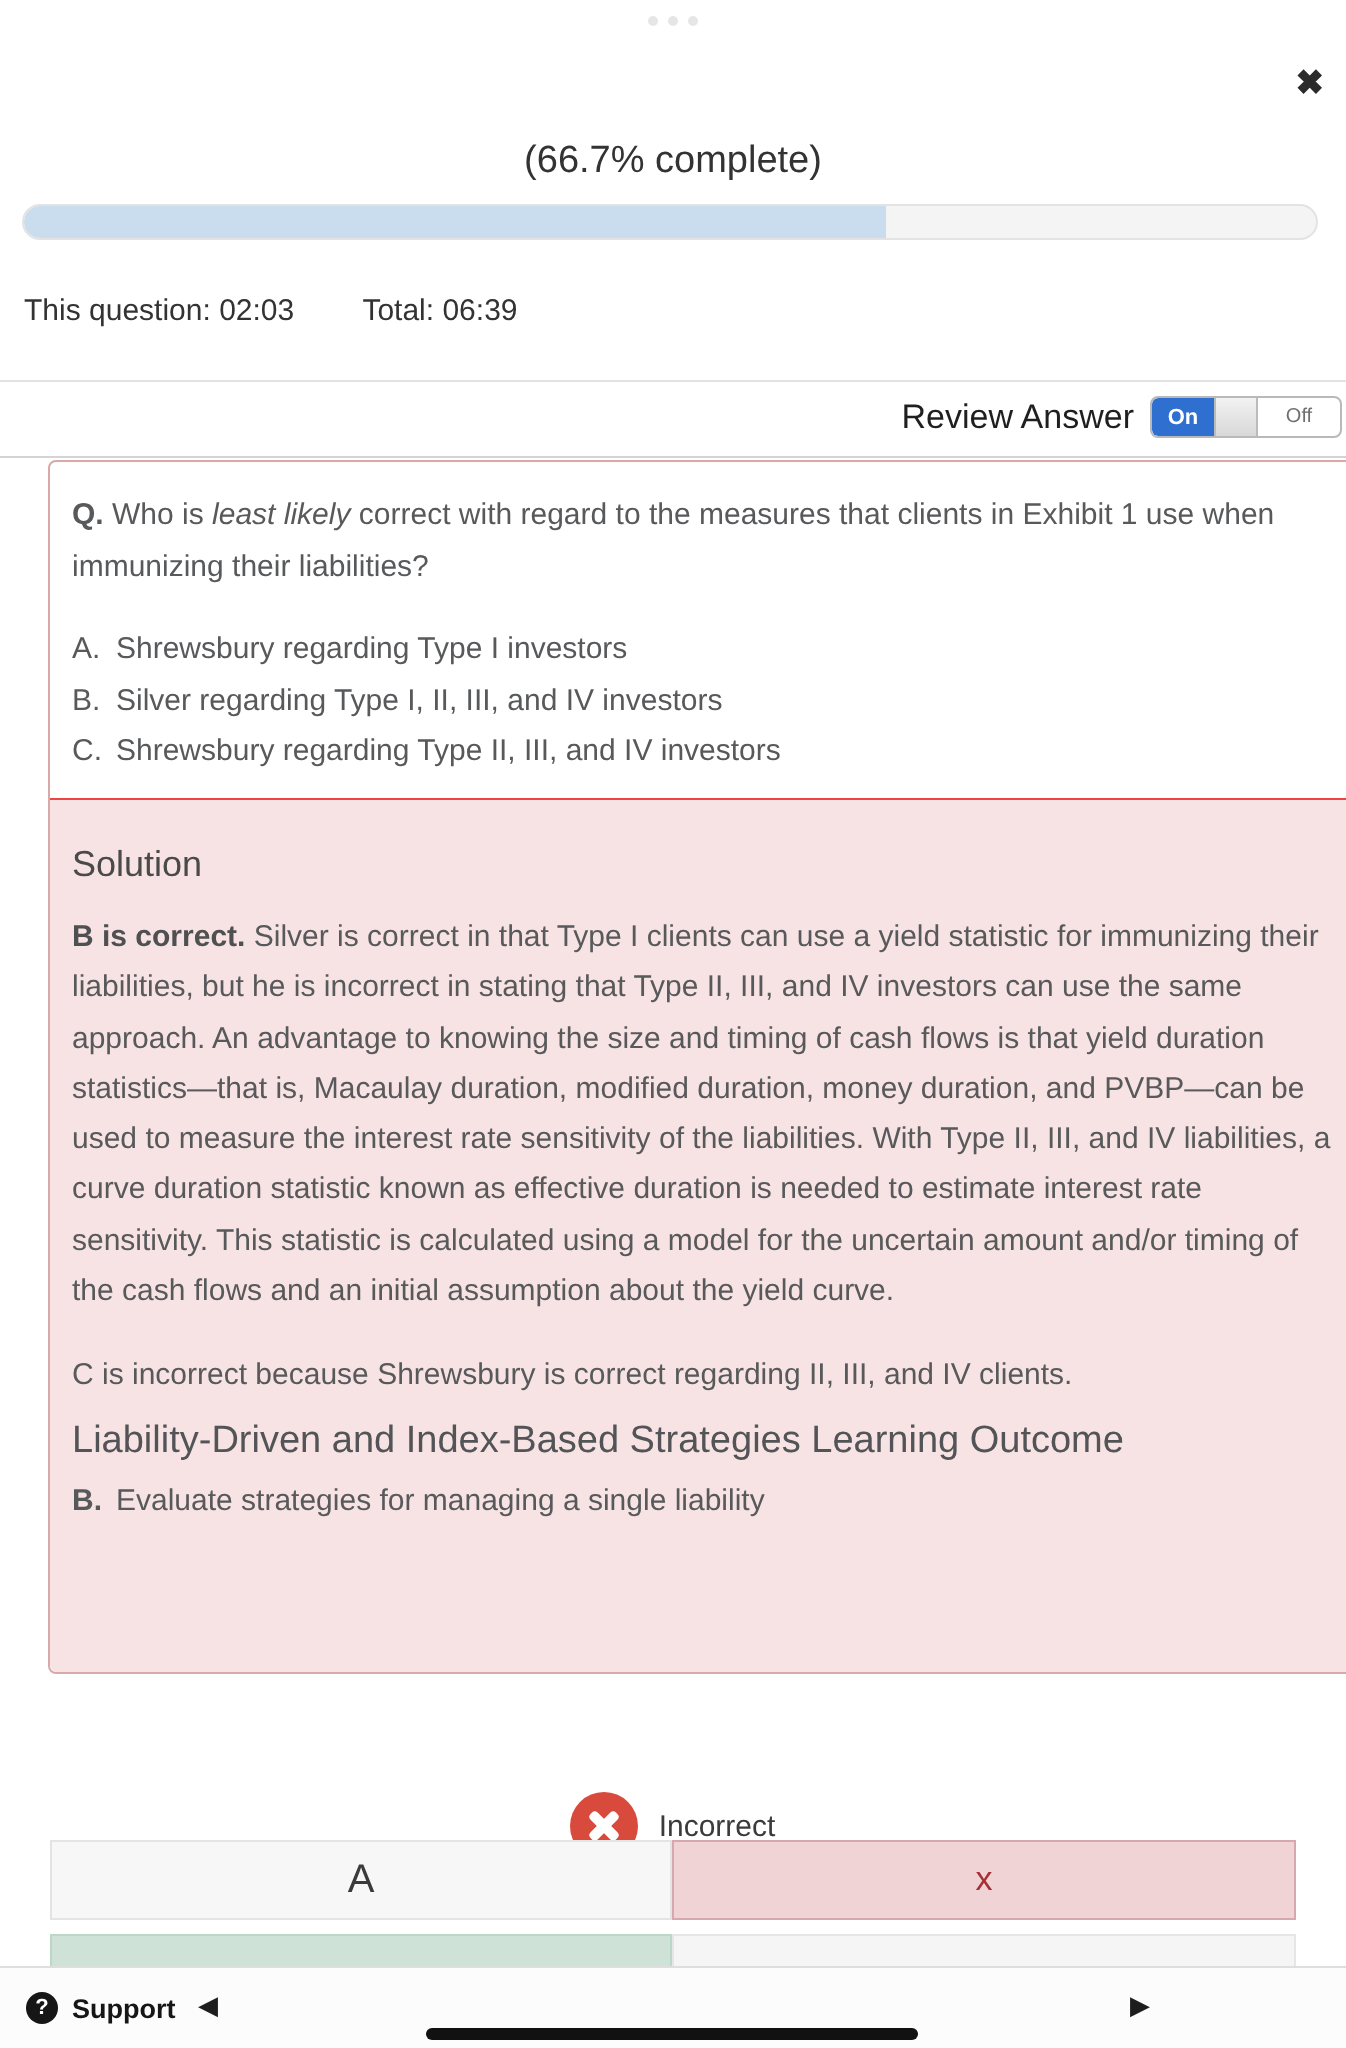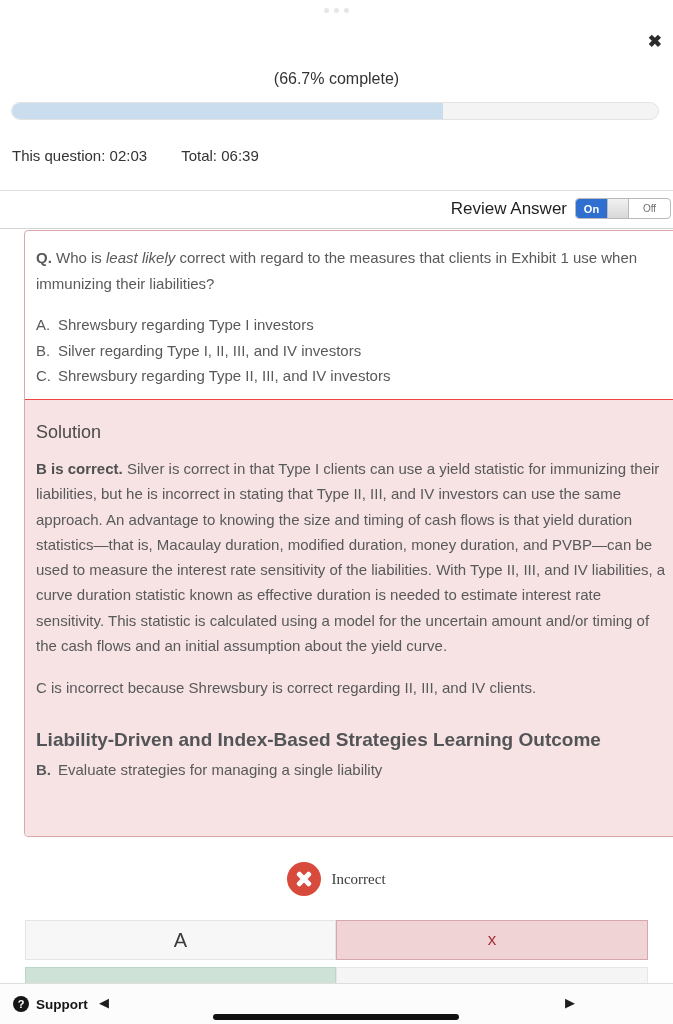--- a/index.html
+++ b/index.html
@@ -10,21 +10,21 @@
   
   .dots { position:absolute; top:8px; left:0; right:0; display:flex; justify-content:center; gap:5px; }
   .dots i { width:5px; height:5px; border-radius:50%; background:#e6e6e6; }
 
   
   .close-btn { position:absolute; top:33px; right:11px; font-size:17px; font-weight:bold;
     color:#2b2b2b; cursor:pointer; line-height:1; }
 
   
   .progress-label { position:absolute; top:70px; left:0; right:0; text-align:center;
-    font-size:16px; color:#333; }
+    font-size:19px; color:#333; }
   .progress-track { position:absolute; top:102px; left:11px; width:648px; height:18px;
     background:#f4f4f4; border:1px solid #e3e3e3; border-radius:9px; overflow:hidden; }
   .progress-fill { height:100%; background:#c9ddef; border-radius:9px 0 0 9px; }
 
   
   .timers { position:absolute; top:147px; left:12px; font-size:15px; color:#333; }
   .timers .gap { display:inline-block; width:26px; }
 
   .divider1 { position:absolute; top:190px; left:0; width:673px; height:1px; background:#e2e2e2; }
   .divider2 { position:absolute; top:228px; left:0; width:673px; height:1px; background:#d4d4d4; }
@@ -49,26 +49,26 @@
   .options { margin-top:15px; }
   .option { font-size:15px; color:#58595b; line-height:25.5px; display:flex; }
   .opt-letter { width:22px; flex:0 0 22px; }
 
   .sol-section { background:#f7e3e3; border-top:1px solid #ef4444; border-radius:0 0 4px 4px;
     padding:22px 14px 20px 11px; height:437px; }
   .sol-heading { font-size:18px; color:#4a4a4a; margin-bottom:13px; }
   .sol-body { font-size:15px; color:#58595b; line-height:25.3px; }
   .sol-body b { color:#4f5052; }
   .sol-para { font-size:15px; color:#58595b; line-height:25px; margin-top:17px; }
-  .lo-heading { font-size:19px; color:#525457; margin-top:29px; font-weight:bold; }
+  .lo-heading { font-size:19px; color:#525457; margin-top:10px; font-weight:normal; }
   .lo-outcome { font-size:15px; color:#58595b; margin-top:10px; display:flex; }
 
   
-  .result-badge { position:absolute; top:862px; left:0; right:0; display:flex;
-    justify-content:center; align-items:center; gap:10px;font-family:Liberation Serif, serif; }
+  .result-badge { position:absolute; top:896px; left:0; right:0; display:flex;
+    justify-content:center; align-items:center; gap:10px; }
   .x-circle { width:34px; height:34px; border-radius:50%; background:#d84a3b; position:relative; }
   .x-circle::before, .x-circle::after { content:""; position:absolute; top:50%; left:50%;
     width:18px; height:5px; border-radius:2px; background:#fff; }
   .x-circle::before { transform:translate(-50%,-50%) rotate(45deg); }
   .x-circle::after  { transform:translate(-50%,-50%) rotate(-45deg); }
   .result-label { font-size:15px; color:#3b3b3b; }
 
   .ans-header { position:absolute; top:939px; font-size:11.5px; color:#b9b9b9; }
   .ans-header.left  { left:25px;  width:311px; text-align:center; }
   .ans-header.right { left:336px; width:312px; text-align:center; }

